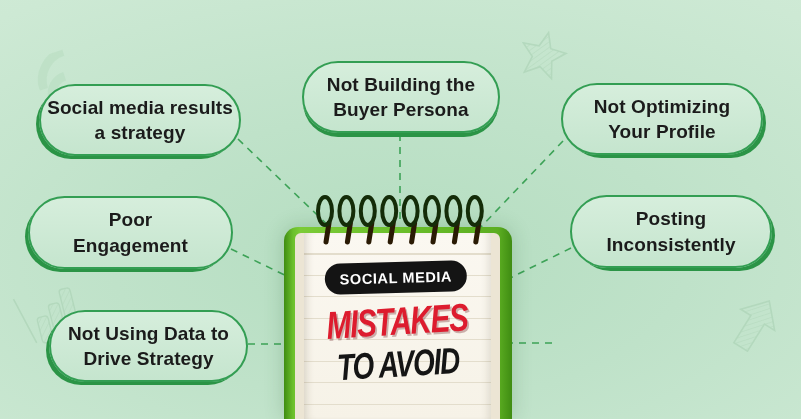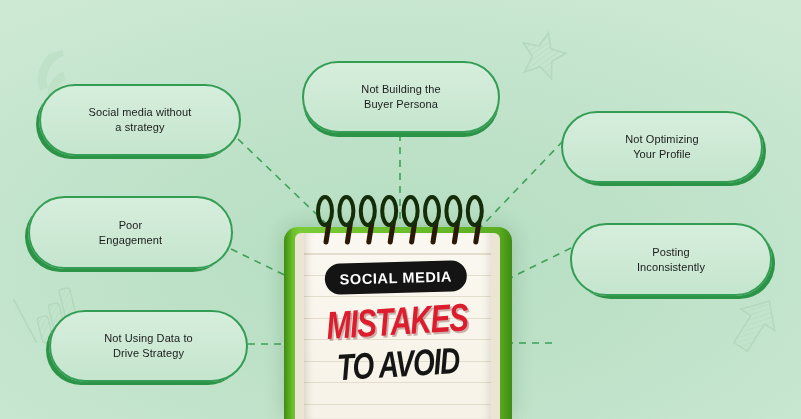--- a/index.html
+++ b/index.html
@@ -11,26 +11,26 @@
   .connectors{position:absolute;left:0;top:0;width:801px;height:419px;}
   .connectors line{stroke:#3da257;stroke-width:1.6;stroke-dasharray:7 6;fill:none;}
   
   .deco{position:absolute;opacity:.75;}
   
   .bubble{
     position:absolute;box-sizing:border-box;
     display:flex;align-items:center;justify-content:center;text-align:center;
     background:linear-gradient(180deg,#d6eedc 0%,#c5e5ce 100%);
     border:2px solid #339e53;border-radius:44px;
-    color:#1b1b1b;font-size:11px;line-height:1.32;font-weight:400;
+    color:#1b1b1b;font-size:19px;line-height:1.32;font-weight:700;
     white-space:pre-line;letter-spacing:.1px;
   }
   .side-left   {box-shadow:-4px 4px 0 -1px #2b9446;}
   .side-center {box-shadow: 0   5px 0 -1px #2b9446;}
-  .side-right  {box-shadow: 4px 4px 0 -1px #2b9446; margin-top: 28px;}
+  .side-right  {box-shadow: 4px 4px 0 -1px #2b9446;}
   .b1{left:39px;  top:84px;  width:202px;height:72px;}
   .b2{left:302px; top:61px;  width:198px;height:72px;}
   .b3{left:561px; top:83px;  width:202px;height:72px;}
   .b4{left:28px;  top:196px; width:205px;height:73px;justify-content:center;}
   .b5{left:570px; top:195px; width:202px;height:73px;}
   .b6{left:49px;  top:310px; width:199px;height:72px;}
   .b7{left:550px; top:308px; width:203px;height:72px;}
   
   .board{
     position:absolute;left:284px;top:227px;width:228px;height:192px;
@@ -114,21 +114,21 @@
   <svg class="deco" style="left:726px;top:293px;transform:rotate(32deg);" width="58" height="62" viewBox="0 0 58 62">
     <defs>
       <pattern id="hArr" width="4.5" height="4.5" patternUnits="userSpaceOnUse" patternTransform="rotate(40)">
         <line x1="0" y1="0" x2="0" y2="4.5" stroke="#b0d6ba" stroke-width="1.4"></line>
       </pattern>
     </defs>
     <path d="M21 58 L21 26 L9 26 L29 4 L49 26 L37 26 L37 58 Z" fill="url(#hArr)" stroke="#a9d1b3" stroke-width="1.6" opacity=".8"></path>
   </svg>
 
   <div class="bubble b1 side-left">
-    <span>Social media without
+    <span>Social media results
 a strategy</span>
   </div>
   <div class="bubble b2 side-center">
     <span>Not Building the
 Buyer Persona</span>
   </div>
   <div class="bubble b3 side-right">
     <span>Not Optimizing
 Your Profile</span>
   </div>

